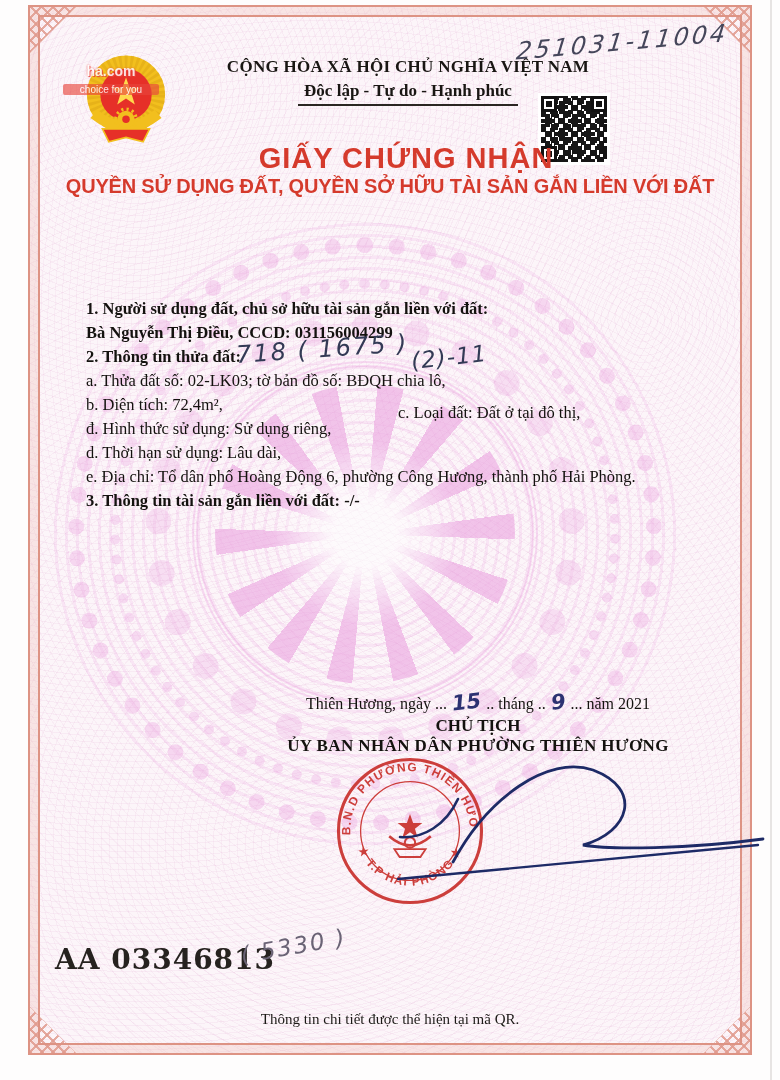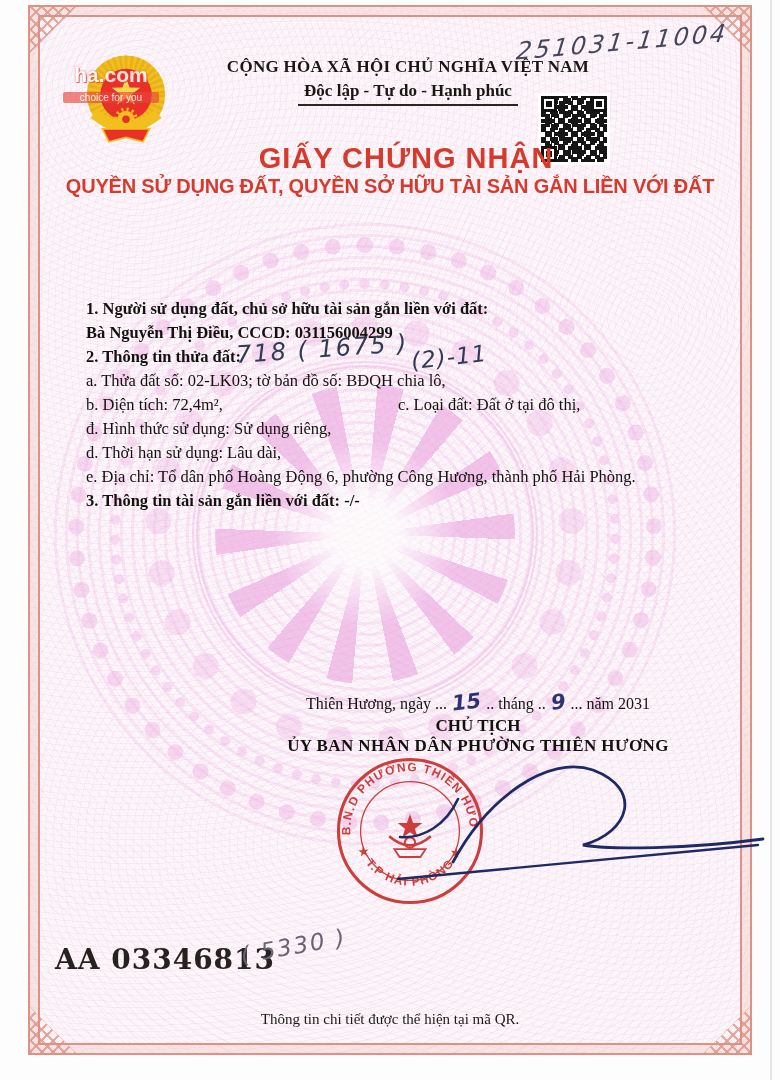--- a/index.html
+++ b/index.html
@@ -37,21 +37,21 @@
   .drum-ring-d{inset:142px;border:6px double rgba(231,146,219,.55);}
   .drum-star{inset:165px;
         background:
           radial-gradient(circle,#fff 0 14%,rgba(255,255,255,0) 44%),
           repeating-conic-gradient(from 5deg, rgba(231,146,219,.9) 0deg 10deg, rgba(255,255,255,0) 10deg 25.7deg);}
 
   
   .emblem{position:absolute;left:53px;top:46px;width:90px;height:100px;}
   .watermark{position:absolute;left:18px;top:58px;width:130px;z-index:5;opacity:.85;
              font-family:"Liberation Sans",sans-serif;text-align:center;pointer-events:none;}
-  .watermark .w1{color:#ffffff;font-weight:bold;font-size:21px;text-shadow:0 0 2px #e8453c,1px 1px 0 #e8453c;}
+  .watermark .w1{color:#ffffff;font-weight:bold;font-size:14px;text-shadow:0 0 2px #e8453c,1px 1px 0 #e8453c;}
   .watermark .w2{color:#ffffff;font-size:10px;background:rgba(232,69,60,.75);border-radius:2px;padding:0 17px;display:inline-block;margin-top:1px;}
   .header{position:absolute;left:160px;top:52px;width:440px;text-align:center;z-index:4;}
   .country{font-weight:bold;font-size:17px;color:#191613;letter-spacing:.3px;}
   .motto{font-weight:bold;font-size:17px;color:#191613;margin-top:4px;display:inline-block;
          border-bottom:2px solid #2a2622;padding:0 6px 3px 6px;}
   .hw{font-family:"DejaVu Sans",sans-serif;font-style:italic;}
   .hw-ref{position:absolute;left:488px;top:22px;width:240px;z-index:5;font-size:24px;letter-spacing:3px;
           color:#45465a;transform:rotate(-5deg) skewX(-12deg);}
 
   
@@ -68,21 +68,21 @@
   
   .title-main{position:absolute;left:0;top:137px;width:100%;text-align:center;z-index:4;
               font-family:"Liberation Sans",sans-serif;font-weight:bold;font-size:29px;color:#d53a2c;letter-spacing:1px;padding-left:16px;}
   .title-sub{position:absolute;left:0;top:170px;width:100%;text-align:center;z-index:4;
              font-family:"Liberation Sans",sans-serif;font-weight:bold;font-size:20px;color:#d53a2c;letter-spacing:-.2px;}
 
   
   .body-block{position:absolute;left:58px;top:292px;width:616px;z-index:4;font-size:16.5px;color:#14120f;line-height:24px;}
   .body-block .b{font-weight:bold;}
   .row{position:relative;}
-  .col-c{position:absolute;left:312px;top:0;}
+  .col-c{position:absolute;left:312px;top:8px;}
   .hw-sec2{position:absolute;left:150px;top:40px;font-size:24px;color:#333a55;transform:rotate(-4deg);letter-spacing:2px;z-index:5;}
   .hw-parcel{position:absolute;left:325px;top:48px;font-size:23px;color:#333a55;transform:rotate(-6deg);letter-spacing:1px;z-index:5;}
 
   
   .sign-block{position:absolute;left:235px;top:685px;width:430px;text-align:center;z-index:4;color:#14120f;}
   .date-line{font-size:16px;}
   .hw-num{font-family:"DejaVu Sans",sans-serif;font-style:italic;font-weight:bold;color:#2c3272;
           font-size:21px;display:inline-block;transform:rotate(-6deg);margin:0 1px;}
   .signer-title{font-weight:bold;font-size:17px;margin-top:2px;}
   .authority{font-weight:bold;font-size:17px;letter-spacing:.4px;}
@@ -179,21 +179,21 @@
     <div class="sign-block">
       <div class="date-line">
         <span>Thiên Hương, ngày</span>
         <span>...</span>
         <span class="hw-num">15</span>
         <span>..</span>
         <span>tháng</span>
         <span>..</span>
         <span class="hw-num">9</span>
         <span>...</span>
-        <span>năm 2031</span>
+        <span>năm 2021</span>
       </div>
       <div class="signer-title">CHỦ TỊCH</div>
       <div class="authority">ỦY BAN NHÂN DÂN PHƯỜNG THIÊN HƯƠNG</div>
     </div>
 
     <div class="seal">
       <svg width="156" height="156" viewBox="0 0 120 120">
         <defs>
           <path id="sealTop" d="M 14,60 A 46,46 0 1 1 106,60"></path>
           <path id="sealBot" d="M 18,60 A 42,42 0 0 0 102,60"></path>

